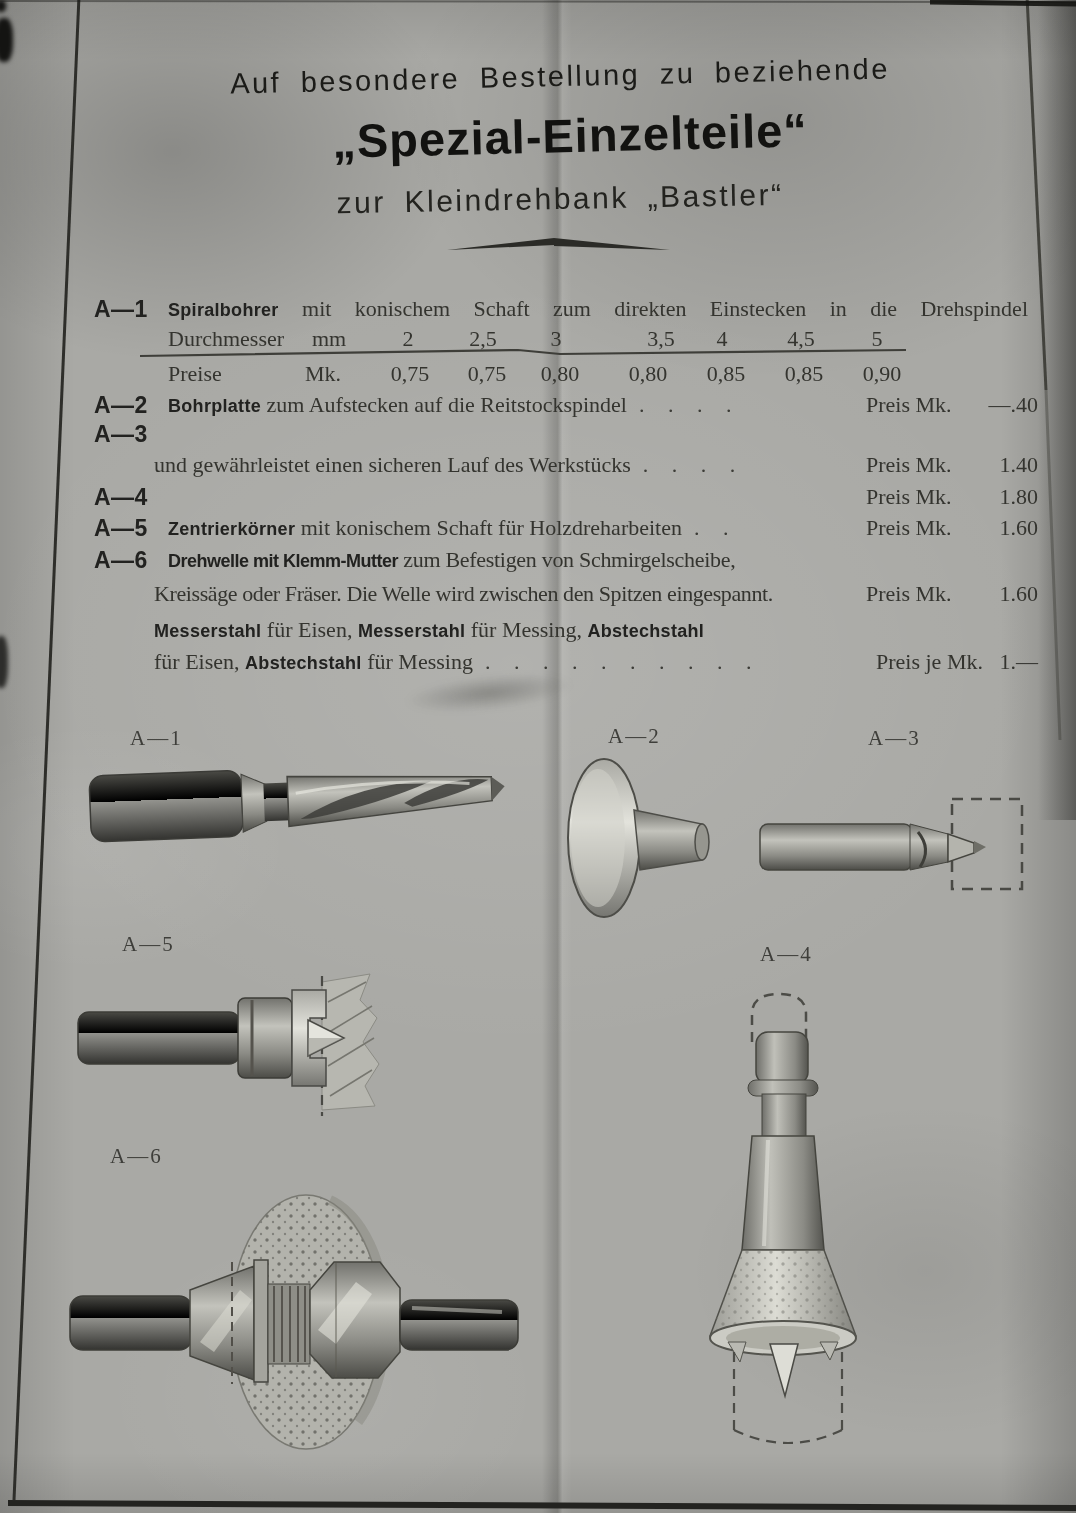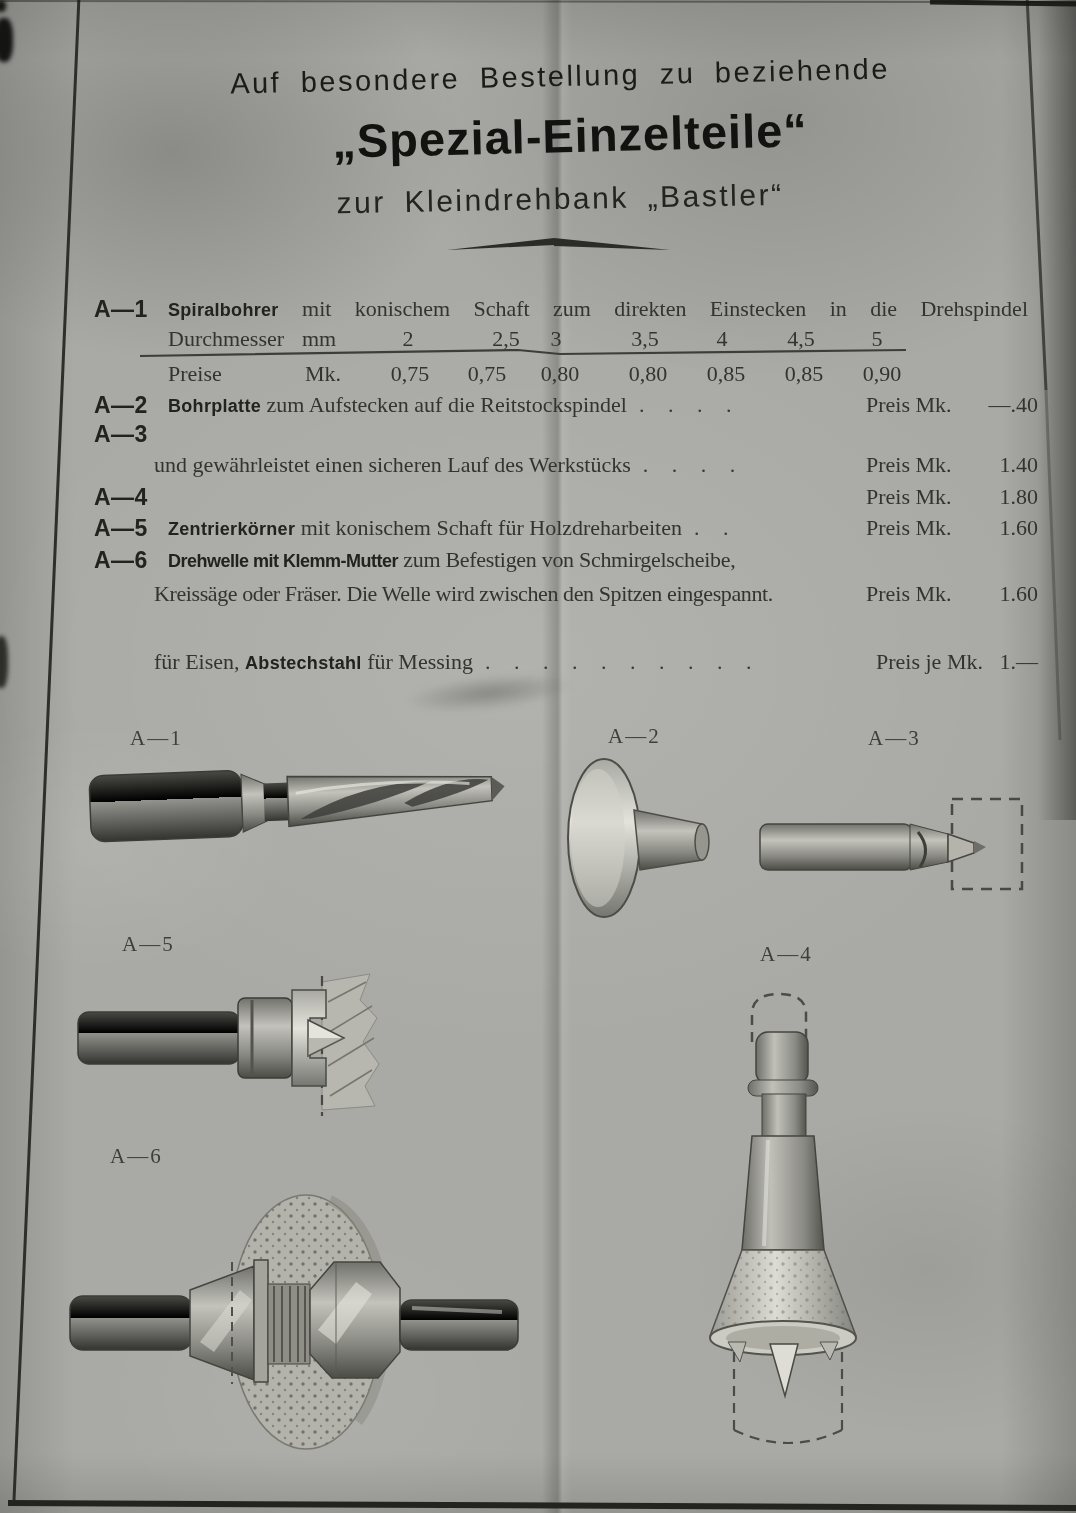--- a/index.html
+++ b/index.html
@@ -214,25 +214,25 @@
   <div class="abs hdr2">„Spezial-Einzelteile“</div>
   <div class="abs hdr3">zur Kleindrehbank „Bastler“</div>
 
   <div class="row" style="top:296px">
     <span class="code">A—1</span>
     <div class="just"><span class="nm">Spiralbohrer</span> <span class="ds">mit konischem Schaft zum direkten Einstecken in die Drehspindel</span></div>
   </div>
 
   <div class="row" style="top:326px">
     <span class="ds abs" style="left:168px">Durchmesser</span>
-    <span class="ds abs" style="left:302px">mm</span>
+    <span class="ds abs" style="left:312px">mm</span>
     <span class="cell" style="left:408px">2</span>
-    <span class="cell" style="left:506px">2,5</span>
+    <span class="cell" style="left:483px">2,5</span>
     <span class="cell" style="left:556px">3</span>
-    <span class="cell" style="left:645px">3,5</span>
+    <span class="cell" style="left:661px">3,5</span>
     <span class="cell" style="left:722px">4</span>
     <span class="cell" style="left:801px">4,5</span>
     <span class="cell" style="left:877px">5</span>
   </div>
 
   <div class="row" style="top:361px">
     <span class="ds abs" style="left:168px">Preise</span>
     <span class="ds abs" style="left:305px">Mk.</span>
     <span class="cell" style="left:410px">0,75</span>
     <span class="cell" style="left:487px">0,75</span>
@@ -275,20 +275,23 @@
   <div class="row" style="top:547px">
     <span class="code">A—6</span>
     <span class="txt" style="letter-spacing:-0.3px"><span class="nm" style="letter-spacing:-0.5px">Drehwelle mit Klemm-Mutter</span> <span class="ds">zum Befestigen von Schmirgelscheibe,</span></span>
   </div>
   <div class="row" style="top:581px">
     <span class="txt2"><span class="ds" style="letter-spacing:-0.4px">Kreissäge oder Fräser. Die Welle wird zwischen den Spitzen eingespannt.</span></span>
     <span class="plabel">Preis Mk.</span>
     <span class="pval">1.60</span>
   </div>
 
+  <div class="row" style="top:617px">
+    <span class="txt2"><span class="nm">Messerstahl</span> <span class="ds">für Eisen,</span> <span class="nm">Messerstahl</span> <span class="ds">für Messing,</span> <span class="nm">Abstechstahl</span></span>
+  </div>
   <div class="row" style="top:649px">
     <span class="txt2"><span class="ds">für Eisen,</span> <span class="nm">Abstechstahl</span> <span class="ds">für Messing</span><span class="ds lead">. . . . . . . . . .</span></span>
     <span class="plabel2">Preis je Mk.</span>
     <span class="pval">1.—</span>
   </div>
 
   <span class="figlab" style="left:130px;top:726px">A—1</span>
   <span class="figlab" style="left:608px;top:724px">A—2</span>
   <span class="figlab" style="left:868px;top:726px">A—3</span>
   <span class="figlab" style="left:122px;top:932px">A—5</span>

